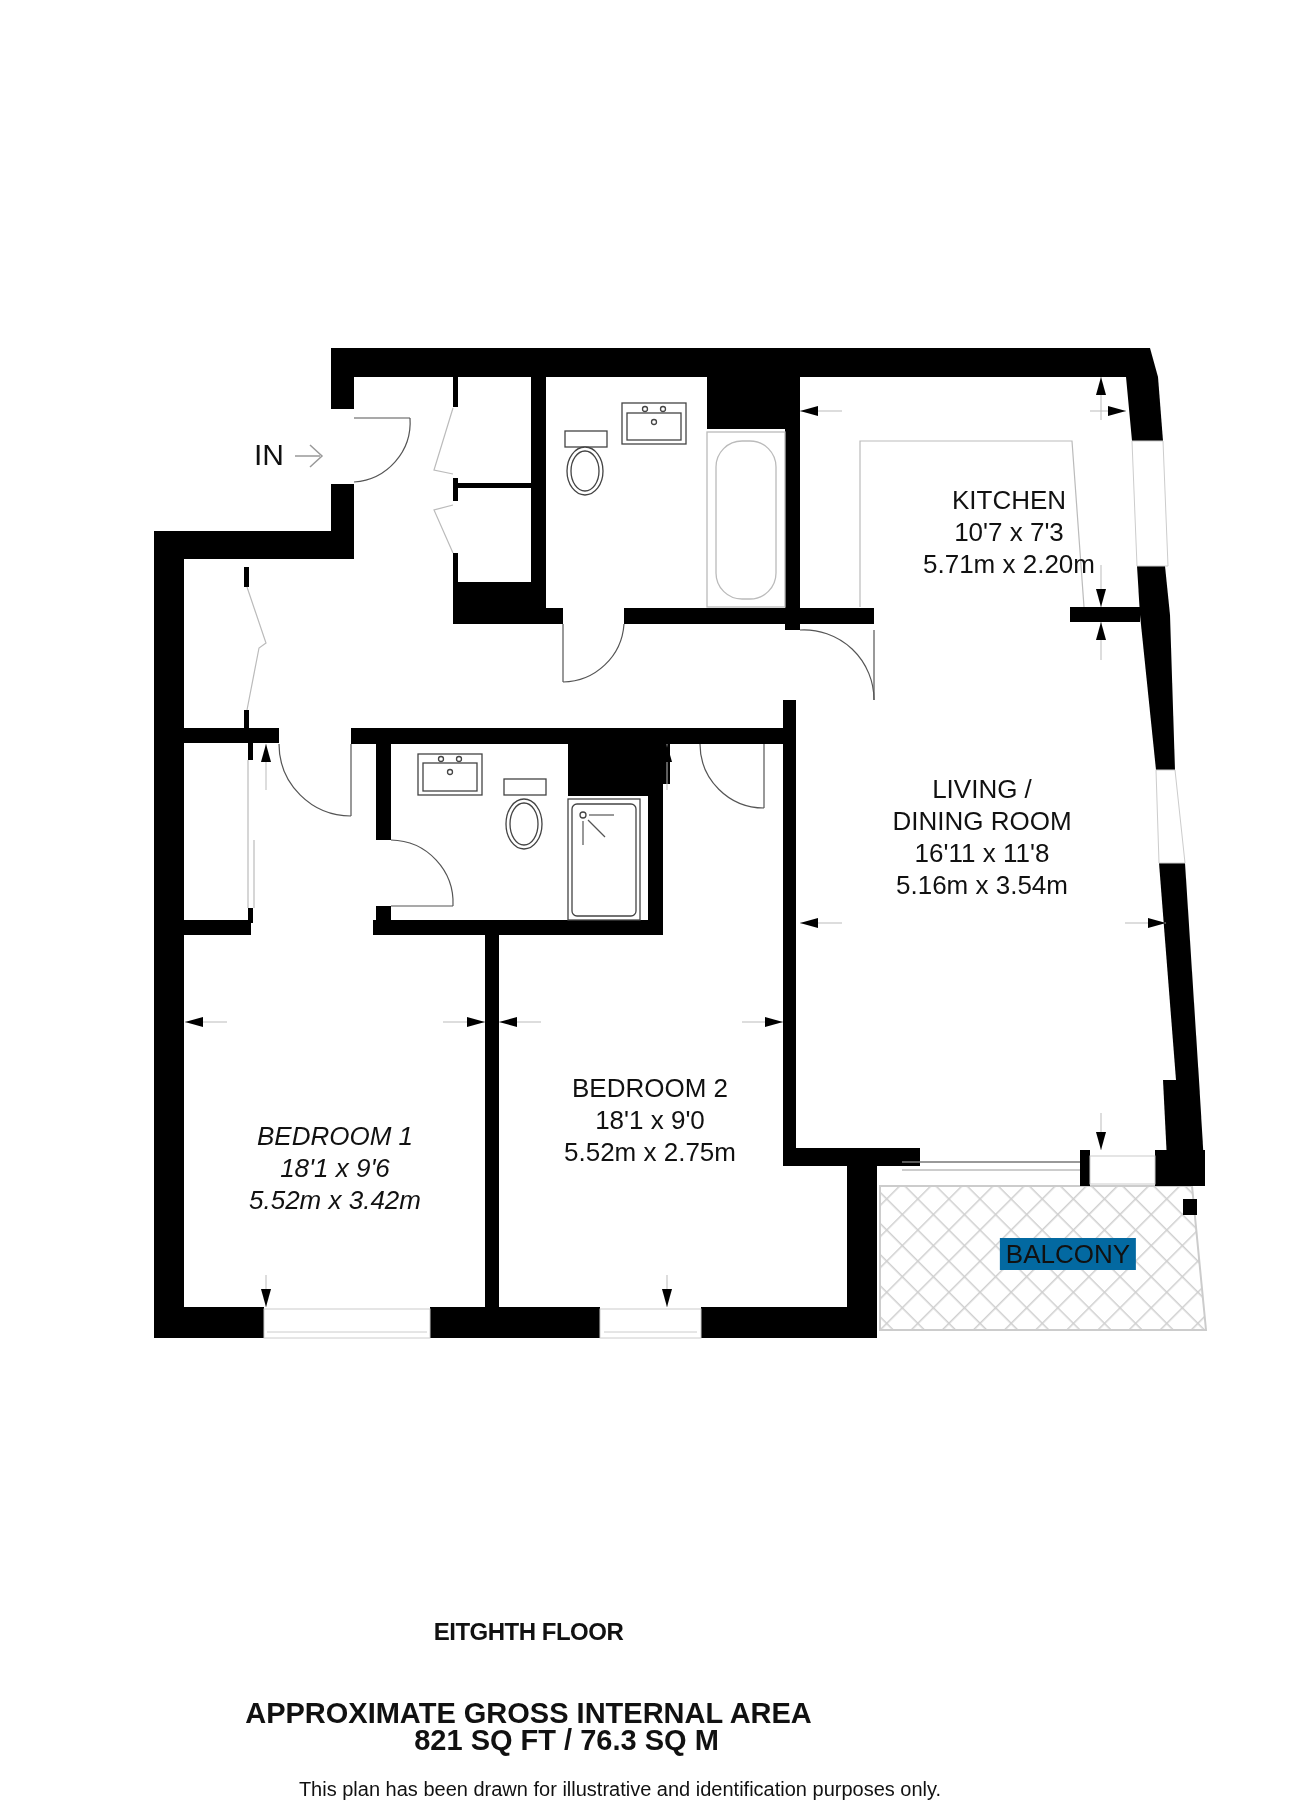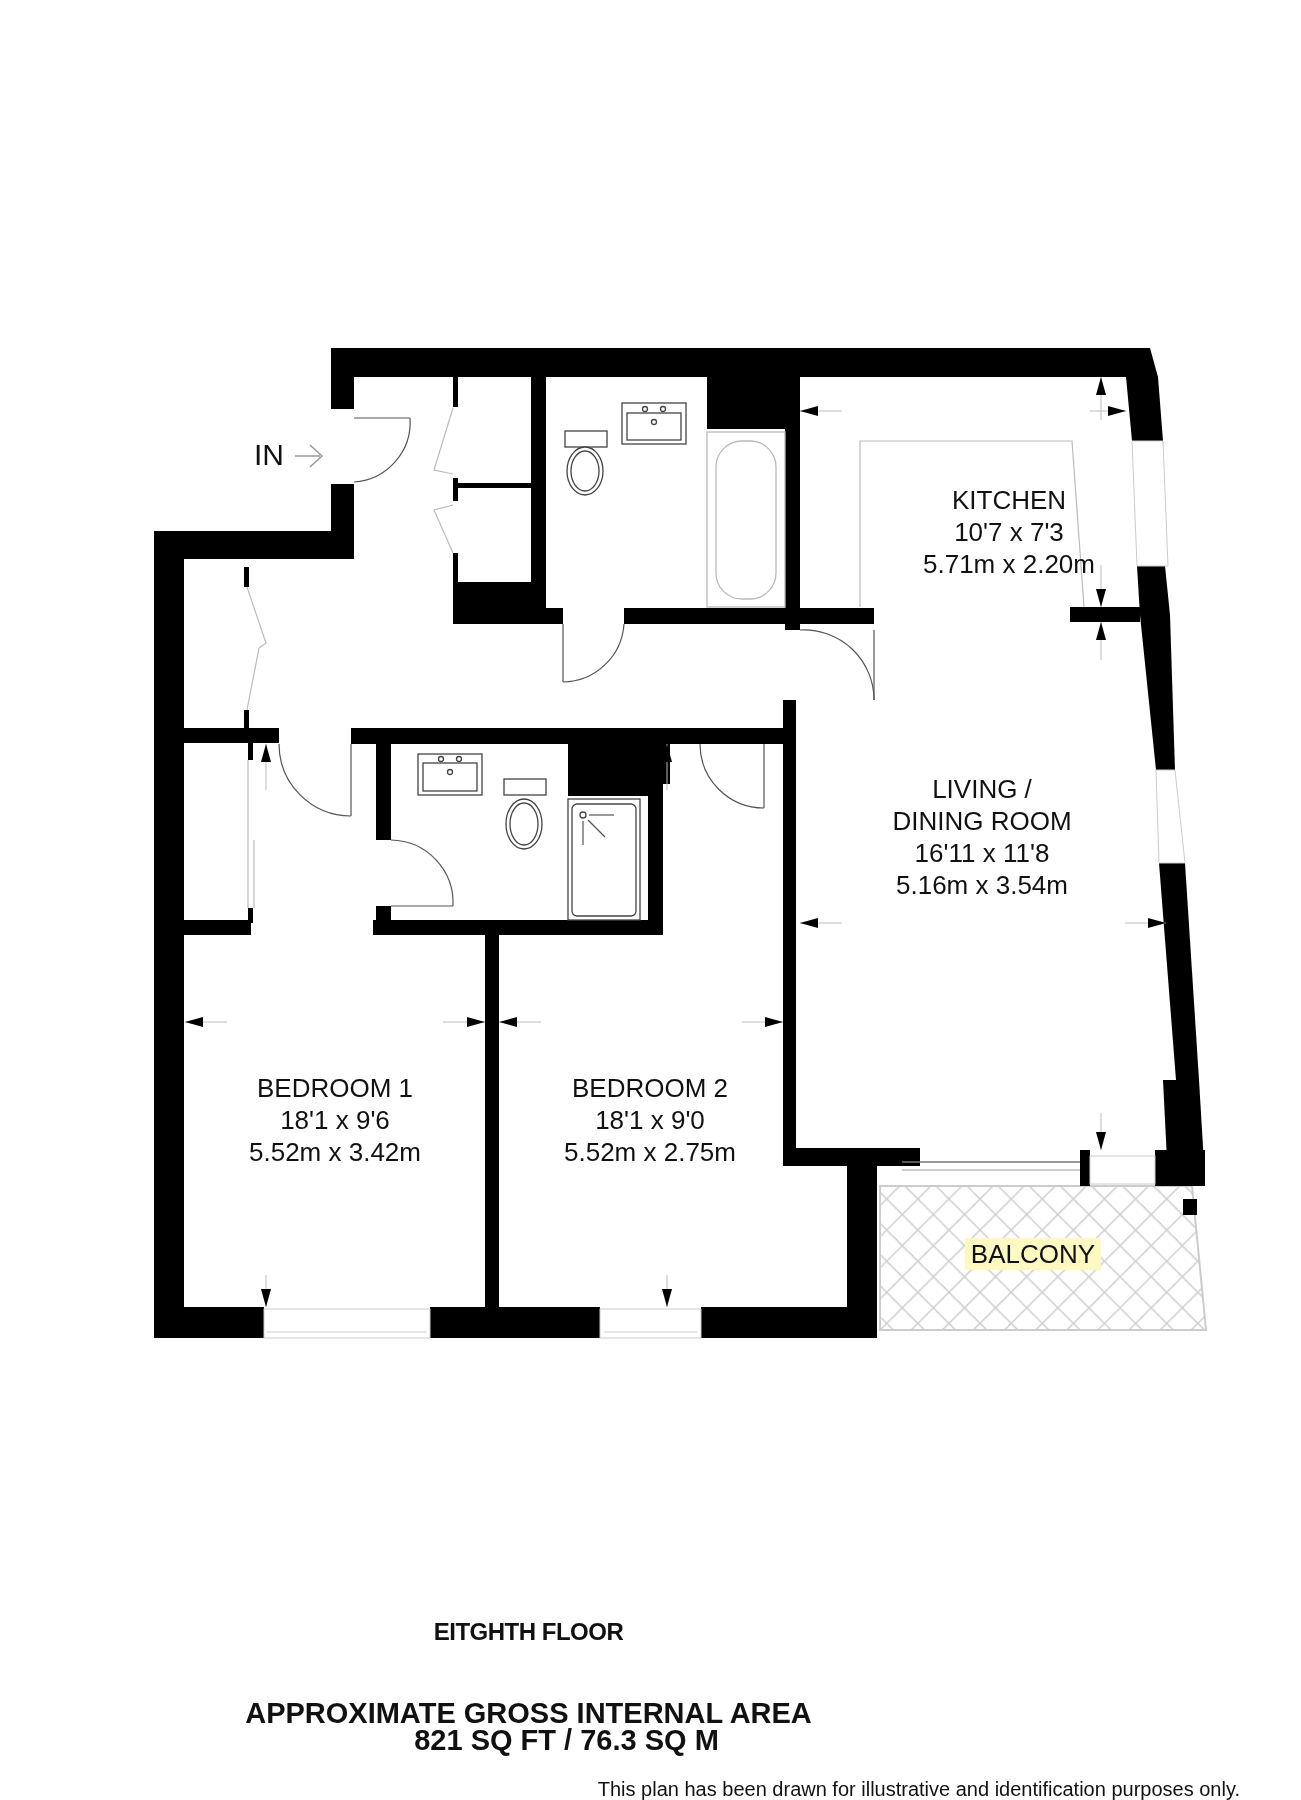--- a/index.html
+++ b/index.html
@@ -12,21 +12,21 @@
   .fixture-light { fill: #fff; stroke: #bbb; stroke-width: 1.3; }
   .dim { stroke: #bbb; stroke-width: 1; }
   .arrow { fill: #000; }
   .label { position: absolute; text-align: center; font-size: 26px; line-height: 32px; white-space: nowrap; transform: translateX(-50%); }
   .label span { display: block; }
   .in-label { position: absolute; font-size: 30px; left: 254px; top: 438px; }
   .footer-title { position: absolute; left: 0; width: 1057px; text-align: center; font-weight: bold; }
   #floor-name { top: 1618px; font-size: 24px; letter-spacing: -0.5px; }
   #area-title { top: 1697px; font-size: 29px; }
   #area-value { top: 1724px; font-size: 29px; padding-left: 38px; }
-  #disclaimer { position: absolute; left: 0; width: 1240px; top: 1778px; text-align: right; font-size: 20px; font-weight: normal; }
+  #disclaimer { position: absolute; left: 0; width: 1240px; top: 1778px; text-align: center; font-size: 20px; font-weight: normal; }
 </style>
 </head>
 <body>
 
 <svg id="plan" viewBox="0 0 1301 1800" xmlns="http://www.w3.org/2000/svg">
   <defs>
     <pattern id="hatch" patternUnits="userSpaceOnUse" width="22" height="22" patternTransform="rotate(45)">
       <rect width="22" height="22" fill="#fff"></rect>
       <line x1="0" y1="0" x2="0" y2="22" stroke="#cfcfcf" stroke-width="3"></line>
       <line x1="0" y1="0" x2="22" y2="0" stroke="#cfcfcf" stroke-width="3"></line>
@@ -233,32 +233,32 @@
   <span>5.71m x 2.20m</span>
 </div>
 
 <div class="label" style="left:982px; top:773px;">
   <span>LIVING /</span>
   <span>DINING ROOM</span>
   <span>16'11 x 11'8</span>
   <span>5.16m x 3.54m</span>
 </div>
 
-<div class="label" style="left:335px; top:1072px;">
+<div class="label" style="left:335px; top:1120px;font-style:italic;">
   <span>BEDROOM 1</span>
   <span>18'1 x 9'6</span>
   <span>5.52m x 3.42m</span>
 </div>
 
 <div class="label" style="left:650px; top:1072px;">
   <span>BEDROOM 2</span>
   <span>18'1 x 9'0</span>
   <span>5.52m x 2.75m</span>
 </div>
 
-<div class="label" style="left:1033px; top:1238px; background:#fef9c3; padding:0 6px;">
+<div class="label" style="left:1068px; top:1238px; background:#0369a1; padding:0 6px;">
   <span>BALCONY</span>
 </div>
 
 <div id="floor-name" class="footer-title">EITGHTH FLOOR</div>
 <div id="area-title" class="footer-title">APPROXIMATE GROSS INTERNAL AREA</div>
 <div id="area-value" class="footer-title">821 SQ FT / 76.3 SQ M</div>
 <div id="disclaimer">This plan has been drawn for illustrative and identification purposes only.</div>
 
 </body></html>

